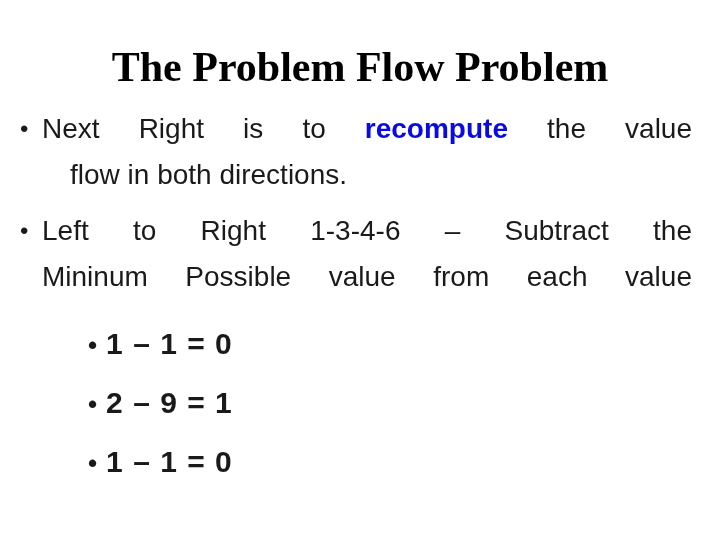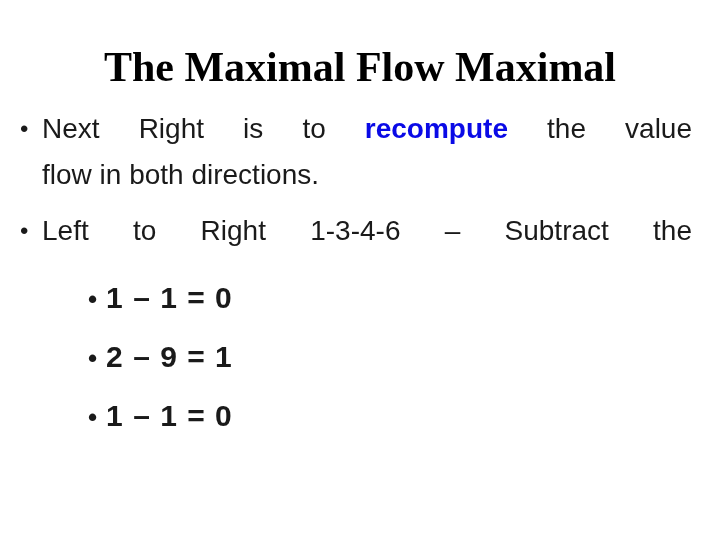--- a/index.html
+++ b/index.html
@@ -57,20 +57,21 @@
     font-size: 28px;
     line-height: 46px;
   }
   .line-justify {
     text-align: justify;
     text-align-last: justify;
   }
   .line-left {
     text-align: center;
     text-align-last: left;
+    margin-left: 28px;
   }
   .hl-link {
     color: var(--highlight);
     font-weight: bold;
     text-decoration-thickness: 2.5px;
     text-underline-offset: 4px;
     cursor: pointer;
   }
   .sub-list {
     margin-top: 15px;
@@ -87,36 +88,37 @@
   .sub-marker {
     font-size: 26px;
     margin-right: 9px;
   }
 </style>
 </head>
 <body>
 
 <div class="slide">
 
-  <div class="slide-title">The Maximal Flow Maximal</div>
+  <div class="slide-title">The Problem Flow Problem</div>
 
   <div class="body">
 
     <div class="bullet-row">
       <span class="bullet-marker">•</span>
       <div class="bullet-text">
         <div class="line-justify"><span>Next Right is to </span><span class="hl-link">recompute</span><span> the value</span></div>
         <div class="line-left">flow in both directions.</div>
       </div>
     </div>
 
     <div class="bullet-row second">
       <span class="bullet-marker">•</span>
       <div class="bullet-text">
         <div class="line-justify">Left to Right 1-3-4-6 – Subtract the</div>
+        <div class="line-justify">Mininum Possible value from each value</div>
       </div>
     </div>
 
     <div class="sub-list">
       <div class="sub-row">
         <span class="sub-marker">•</span>
         <span>1 – 1 = 0</span>
       </div>
       <div class="sub-row">
         <span class="sub-marker">•</span>

